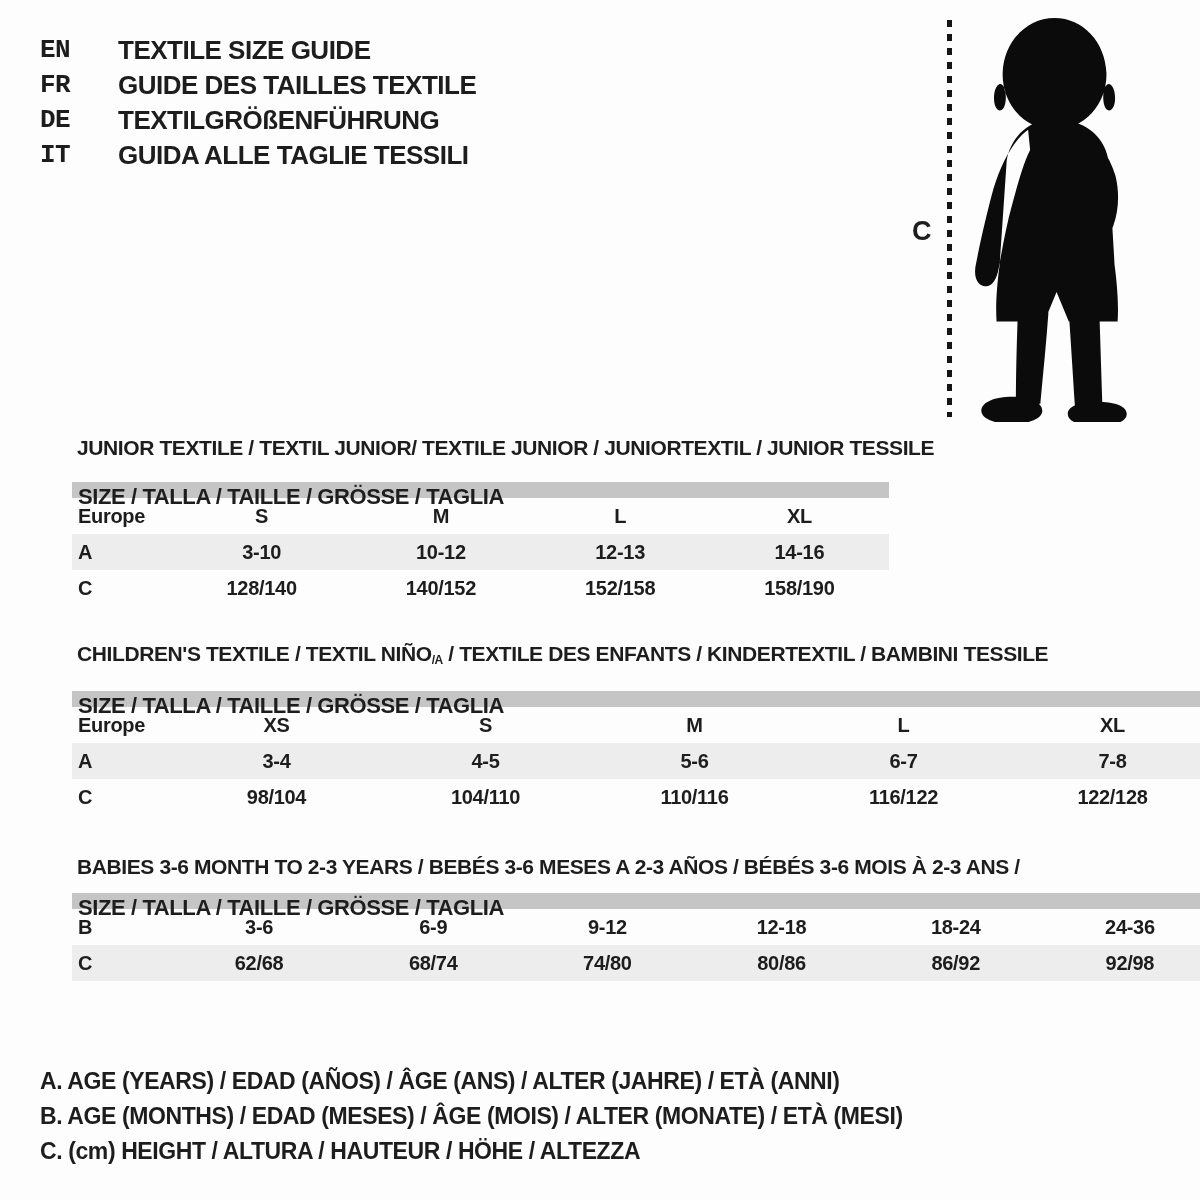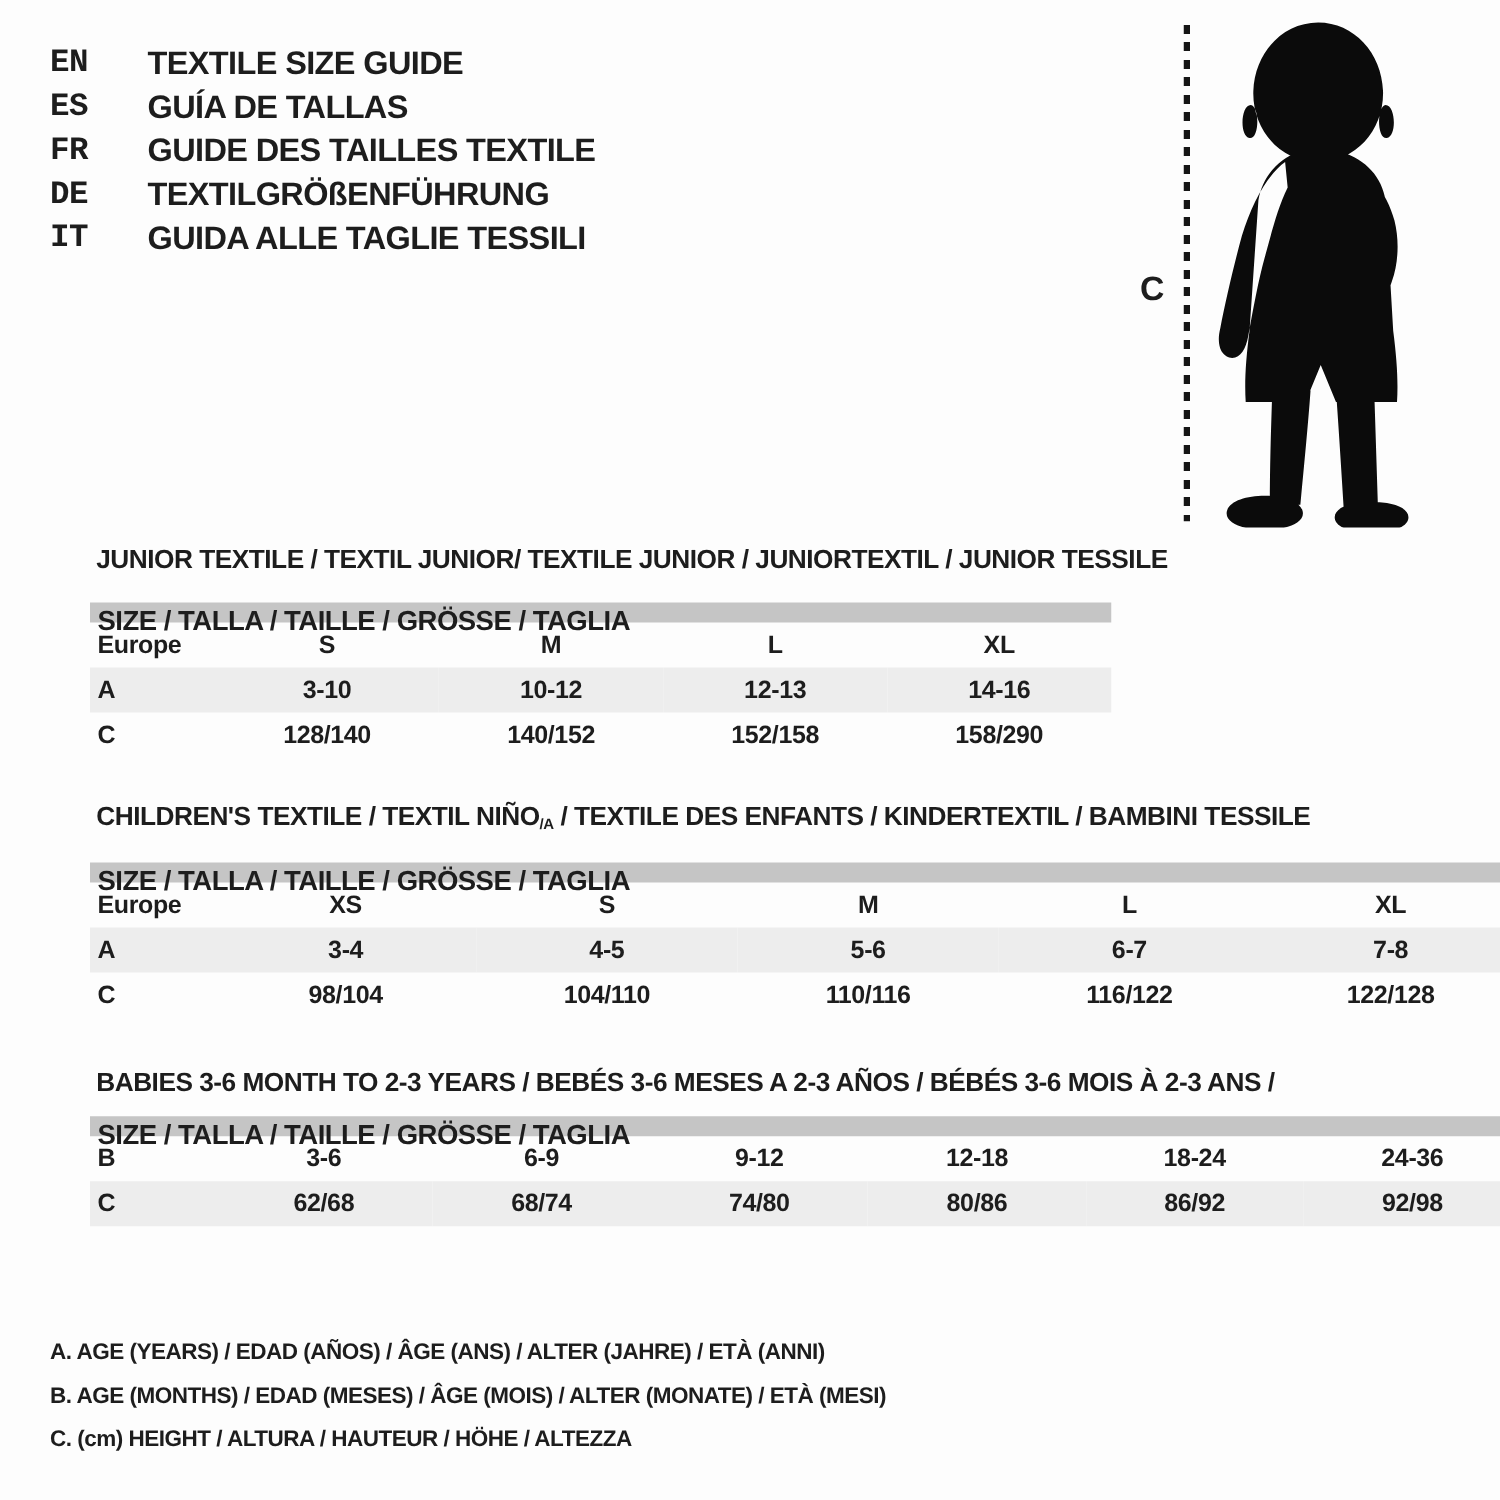--- a/index.html
+++ b/index.html
@@ -53,33 +53,29 @@
     padding-left:6px;white-space:nowrap;
   }
   table{width:100%;table-layout:fixed;border-collapse:collapse;}
   td{font-size:20px;font-weight:bold;text-align:center;height:36px;padding:0;letter-spacing:-0.3px;white-space:nowrap;}
   td.lbl{text-align:left;padding-left:6px;}
   col.c-label{width:100px;}
   tbody tr:nth-child(even){background:var(--row-alt);}
 
   
   .legend{position:absolute;left:40px;top:1064px;}
-  .legend div{font-size:18px;line-height:35px;letter-spacing:-0.4px;white-space:nowrap;}
+  .legend div{font-size:23px;line-height:35px;letter-spacing:-0.4px;white-space:nowrap;}
 </style>
 </head>
 <body>
 
 <div class="lang-block">
   <div class="lang-row">
     <span class="lang-code">EN</span>
     <span>TEXTILE SIZE GUIDE</span>
-  </div>
-  <div class="lang-row">
-    <span class="lang-code">ES</span>
-    <span>GUÍA DE TALLAS</span>
   </div>
   <div class="lang-row">
     <span class="lang-code">FR</span>
     <span>GUIDE DES TAILLES TEXTILE</span>
   </div>
   <div class="lang-row">
     <span class="lang-code">DE</span>
     <span>TEXTILGRÖßENFÜHRUNG</span>
   </div>
   <div class="lang-row">
@@ -136,21 +132,21 @@
         <td>3-10</td>
         <td>10-12</td>
         <td>12-13</td>
         <td>14-16</td>
       </tr>
       <tr>
         <td class="lbl">C</td>
         <td>128/140</td>
         <td>140/152</td>
         <td>152/158</td>
-        <td>158/290</td>
+        <td>158/190</td>
       </tr>
     </tbody>
   </table>
 </div>
 
 <div class="section" id="sec-children">
   <div class="sec-title">
     <span>CHILDREN'S TEXTILE / TEXTIL NIÑO</span><span class="sub">/A</span><span> / TEXTILE DES ENFANTS / KINDERTEXTIL / BAMBINI TESSILE</span>
   </div>
   <div class="size-bar">

